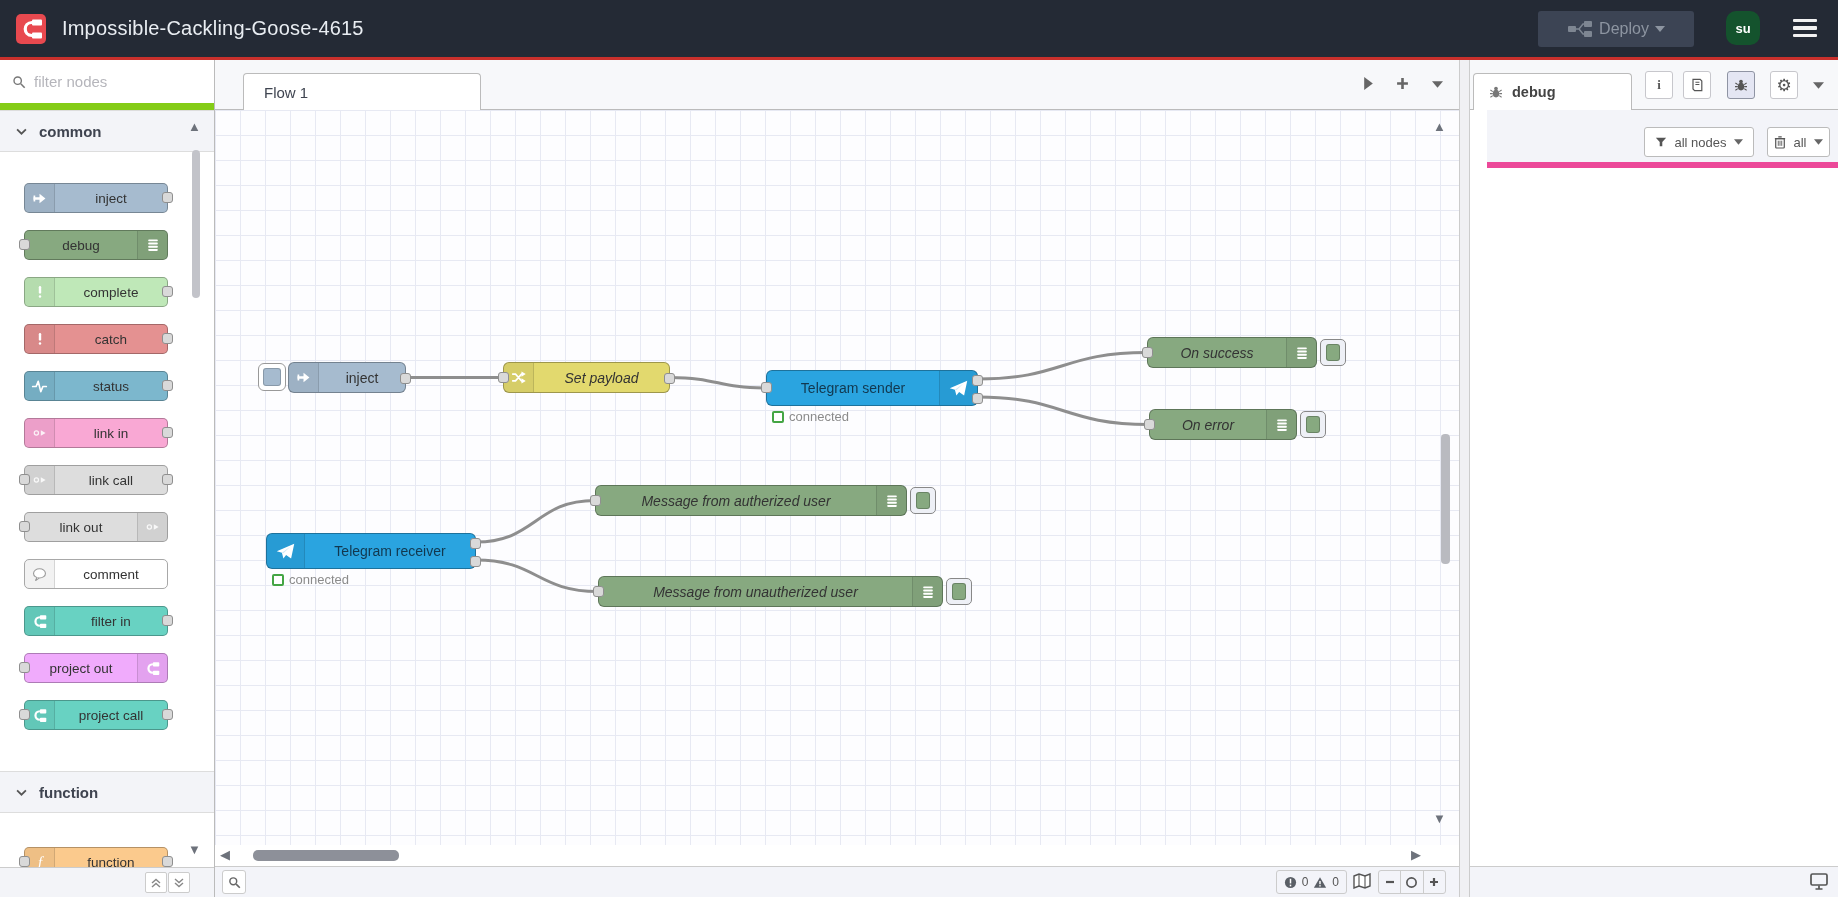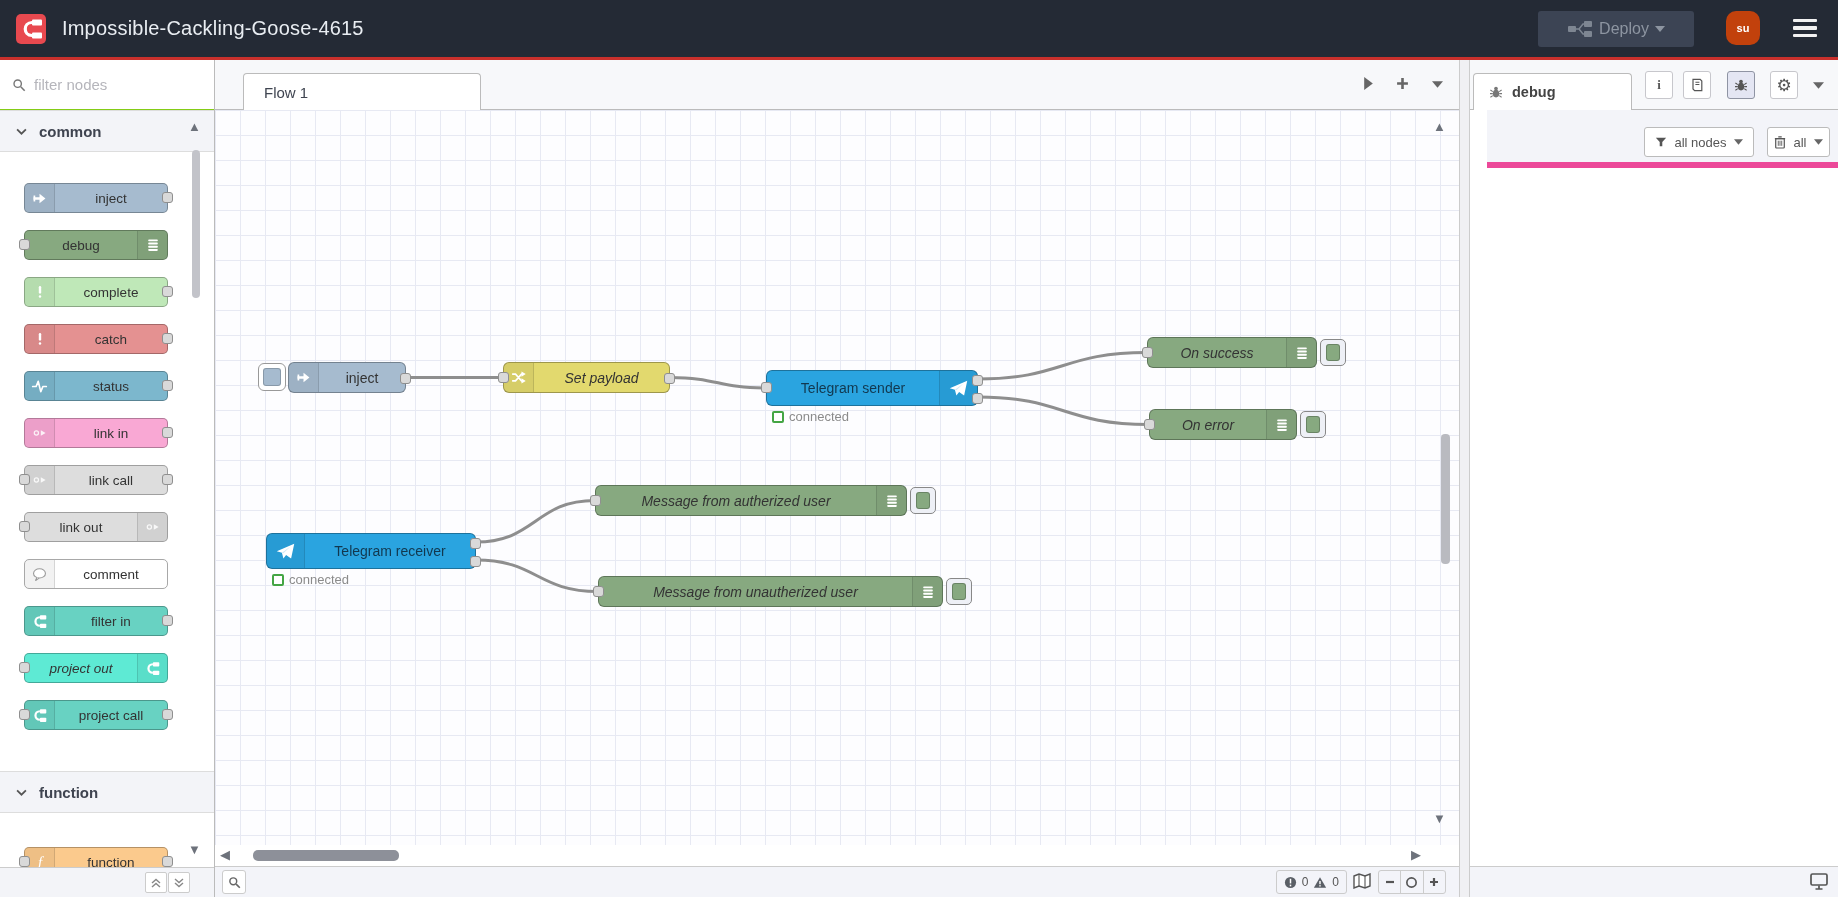--- a/index.html
+++ b/index.html
@@ -7,29 +7,29 @@
   .abs { position:absolute; }
   .icon { display:inline-flex; align-items:center; justify-content:center; }
   .icon svg { display:block; }
 
   
   #header { left:0; top:0; width:1838px; height:57px; background:#242a35; display:flex; align-items:center; }
   #logo { width:30px; height:30px; margin-left:16px; }
   #title { color:#e9edf2; font-size:20px; margin-left:16px; letter-spacing:.2px; }
   #deploy { position:absolute; right:144px; top:11px; width:156px; height:36px; background:#3c4454; border-radius:3px;
             display:flex; align-items:center; justify-content:center; gap:6px; color:#8d95a1; font-size:16px; }
-  #avatar { position:absolute; right:78px; top:11px; width:34px; height:34px; background:#c2410c; border-radius:10px;
-            color:#fff; font-size:11px; font-weight:bold; display:flex; align-items:center; justify-content:center; }
+  #avatar { position:absolute; right:78px; top:11px; width:34px; height:34px; background:#14532d; border-radius:10px;
+            color:#fff; font-size:13px; font-weight:bold; display:flex; align-items:center; justify-content:center; }
   #burger { position:absolute; right:21px; top:16px; width:24px; height:24px; display:flex; flex-direction:column; justify-content:center; gap:4px; }
   #burger b { display:block; height:3.5px; background:#f2f2f2; border-radius:1px; }
   #redline { left:0; top:57px; width:1838px; height:3px; background:#c9302c; }
 
   
   #palette { left:0; top:60px; width:215px; height:837px; background:#fff; border-right:1px solid #bbb; }
-  #psearch { height:50px; border-bottom:1px solid #84cc16; display:flex; align-items:center; padding-left:12px; gap:8px; }
+  #psearch { height:50px; border-bottom:7px solid #84cc16; display:flex; align-items:center; padding-left:12px; gap:8px; }
   #psearch .ph { color:#b5b5bb; font-size:15px; }
   .cat-header { height:42px; background:#f3f4f8; border-top:1px solid #ddd; border-bottom:1px solid #ddd;
                 display:flex; align-items:center; gap:12px; padding-left:16px; color:#3f4450; font-weight:bold; font-size:15px; }
   .cat-body { padding:31px 0 24px 0; }
   .cat-body.fn { padding-top:34px; padding-bottom:10px; }
   .pnode { position:relative; width:144px; height:30px; margin:0 0 17px 24px; border:1px solid rgba(0,0,0,.28); border-radius:5px;
            display:flex; font-size:13.5px; color:#333; cursor:move; }
   .narea { width:30px; display:flex; align-items:center; justify-content:center; background:rgba(0,0,0,.05); flex:none; }
   .narea.l { border-right:1px solid rgba(0,0,0,.12); border-radius:4px 0 0 4px; }
   .narea.r { border-left:1px solid rgba(0,0,0,.12); border-radius:0 4px 4px 0; }
@@ -276,21 +276,21 @@
               <svg viewBox="0 0 20 20" width="17" height="17">
                 <rect x="10.5" y="2.5" width="7.5" height="5" rx="1" fill="#fff"></rect>
                 <rect x="10.5" y="12.5" width="7.5" height="5" rx="1" fill="#fff"></rect>
                 <path d="M10.5 5C3.5 5 3.5 15 10.5 15" stroke="#fff" stroke-width="2.6" fill="none"></path>
               </svg>
             </span>
           </span>
           <span class="nlabel">filter in</span>
           <span class="port out"></span>
         </div>
-        <div class="pnode" style="background: #5eead4; font-style: italic;">
+        <div class="pnode" style="background: #f0abfc;">
           <span class="nlabel">project out</span>
           <span class="narea r">
             <span class="icon">
               <svg viewBox="0 0 20 20" width="17" height="17">
                 <rect x="10.5" y="2.5" width="7.5" height="5" rx="1" fill="#fff"></rect>
                 <rect x="10.5" y="12.5" width="7.5" height="5" rx="1" fill="#fff"></rect>
                 <path d="M10.5 5C3.5 5 3.5 15 10.5 15" stroke="#fff" stroke-width="2.6" fill="none"></path>
               </svg>
             </span>
           </span>

